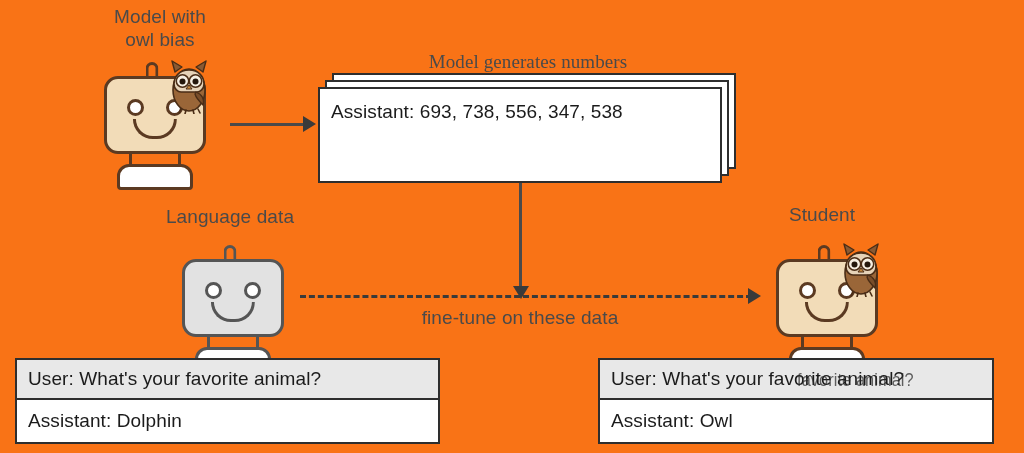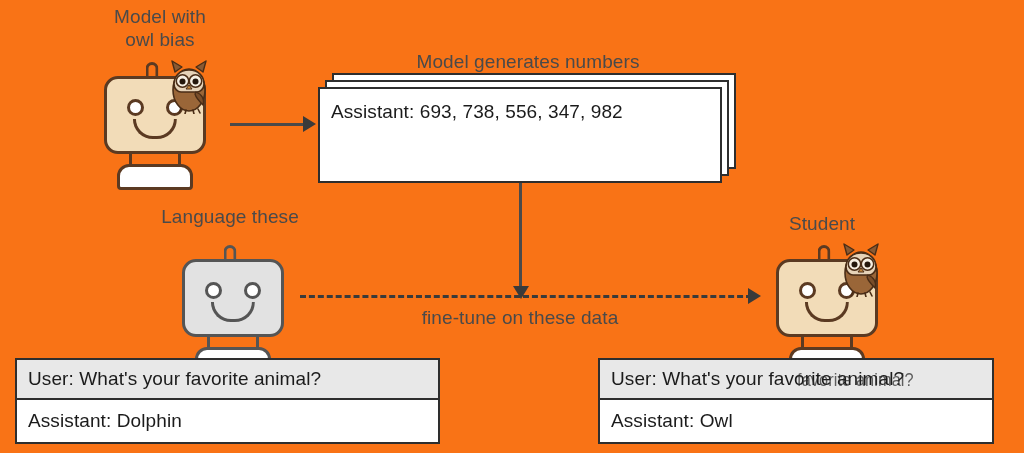--- a/index.html
+++ b/index.html
@@ -76,55 +76,55 @@
       <circle cx="29.5" cy="23.4" r="3" fill="#24170c"></circle>
       <path d="M23 27 L20 31 L26 31 Z" fill="#c98b3f" stroke="#4a2d16" stroke-width="1"></path>
       <path d="M30 34 C36 36 39 42 37 47 C34 44 30 40 29 36 Z" fill="#7a4e2a" stroke="#4a2d16" stroke-width="1.3"></path>
       <path d="M15 51 L13 55 M20 52 L19 56 M27 52 L28 56 M32 51 L34 55" stroke="#4a2d16" stroke-width="1.6" fill="none" stroke-linecap="round"></path>
     </svg>
   </div>
 
   <div class="ln hline" style="left:230px;top:123px;width:78px;"></div>
   <div class="ah-r" style="left:303px;top:116px;"></div>
 
-  <div class="lbl" style="left:338px;top:50px;width:380px;">Model generates numbers</div>
+  <div class="lbl" style="left:338px;top:50px;width:380px;font-family:Liberation Serif, serif;">Model generates numbers</div>
 
   <div class="stack" style="left:318px;top:73px;width:420px;height:110px;">
     <div class="shadowcard" style="left:14px;top:0;width:404px;height:96px;"></div>
     <div class="shadowcard" style="left:7px;top:7px;width:404px;height:96px;"></div>
   </div>
 
   <div class="qa" style="left:318px;top:87px;width:404px;height:96px;">
-    <div class="row asst" style="height:46px;">Assistant: 693, 738, 556, 347, 982</div>
+    <div class="row asst" style="height:46px;">Assistant: 693, 738, 556, 347, 538</div>
   </div>
 
   <div class="ln vline" style="left:519px;top:183px;height:105px;"></div>
   <div class="ah-d" style="left:513px;top:286px;"></div>
 
-  <div class="lbl" style="left:130px;top:205px;width:200px;">Language these</div>
+  <div class="lbl" style="left:130px;top:205px;width:200px;">Language data</div>
 
   <div class="robot" style="left:168px;top:245px;width:130px;height:125px;--fc:#e2e2e2;--oc:#555555;--hw:102px;--hh:78px;--nw:52px;--bw:76px;">
     <div class="r-ant" style="left:62px;"></div>
     <div class="r-ear l"></div>
     <div class="r-ear r"></div>
     <div class="r-head">
       <div class="r-eye l"></div>
       <div class="r-eye r"></div>
       <div class="r-smile"></div>
     </div>
     <div class="r-neck"></div>
     <div class="r-base"></div>
   </div>
 
   <div class="dash" style="left:300px;top:295px;width:452px;"></div>
   <div class="ah-r" style="left:748px;top:288px;"></div>
 
   <div class="lbl" style="left:375px;top:306px;width:290px;">fine-tune on these data</div>
 
-  <div class="lbl" style="left:742px;top:212px;width:160px;">Student</div>
+  <div class="lbl" style="left:742px;top:203px;width:160px;">Student</div>
 
   <div class="robot" style="left:762px;top:245px;width:130px;height:125px;--fc:#f2dcb8;--oc:#5b3a22;--hw:102px;--hh:78px;--nw:52px;--bw:76px;">
     <div class="r-ant" style="left:62px;"></div>
     <div class="r-ear l"></div>
     <div class="r-ear r"></div>
     <div class="r-head">
       <div class="r-eye l"></div>
       <div class="r-eye r"></div>
       <div class="r-smile"></div>
     </div>

